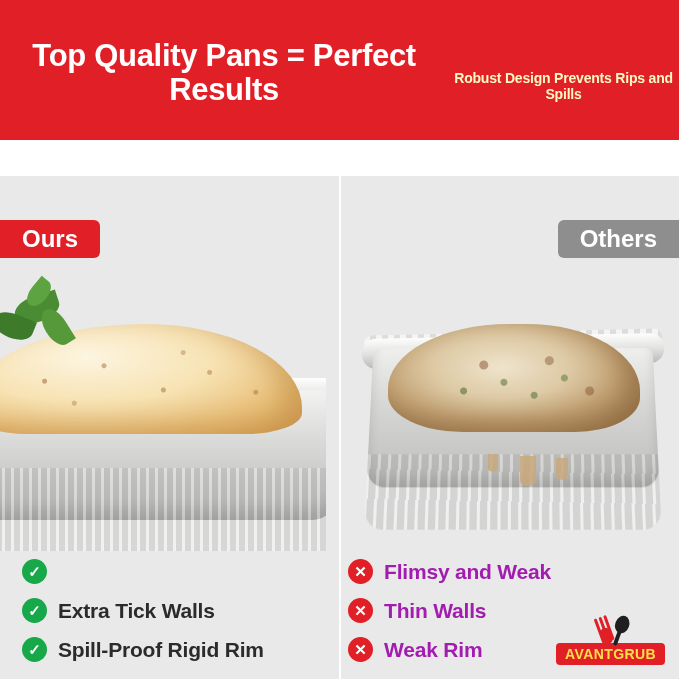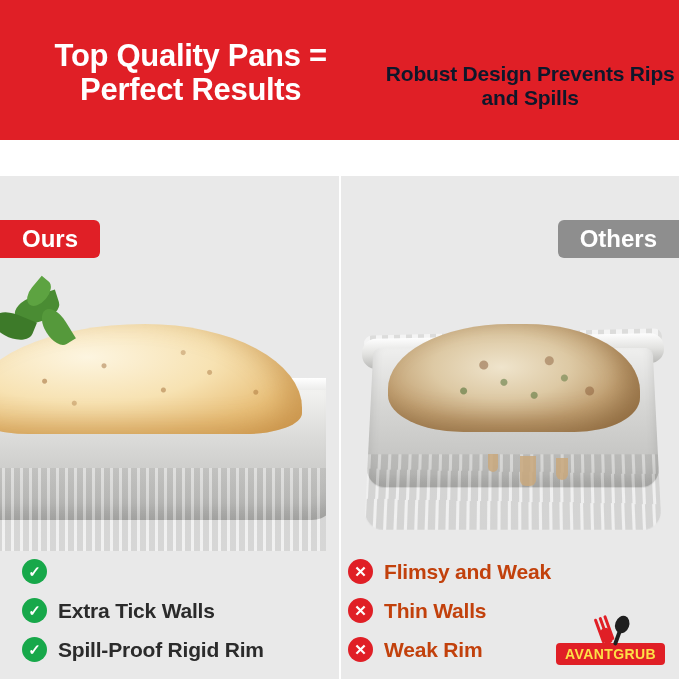--- a/index.html
+++ b/index.html
@@ -20,22 +20,22 @@
   .header-title{
     color:#ffffff;
     font-size:31px;
     font-weight:bold;
     letter-spacing:-0.3px;
     line-height:1.1;
     text-align:center;
     margin-top:6px;
   }
   .header-sub{
-    color:#0f172a;
-    font-size:21px;
+    color:#fef9c3;
+    font-size:14px;
     font-weight:bold;
     text-align:center;
     margin-top:31px;
     letter-spacing:-0.2px;
   }
 
   
   .panels{
     position:absolute;left:0;top:140px;width:679px;height:539px;
     display:flex;
@@ -196,21 +196,21 @@
     display:flex;align-items:center;justify-content:center;
     font-size:15px;color:#ffffff;font-weight:bold;
     margin-right:11px;flex:0 0 auto;
   }
   .feat-icon.check{background:#17a84a;}
   .feat-icon.cross{background:#e01f26;}
   .feat-text{
     font-size:21px;font-weight:bold;letter-spacing:-0.2px;
   }
   .feat-text.dark{color:#2b2b2b;}
-  .feat-text.gray{color:#c2410c;}
+  .feat-text.gray{color:#a21caf;}
 
   
   .logo{
     position:absolute;right:14px;bottom:14px;
     display:flex;flex-direction:column;align-items:center;
     z-index:7;
   }
   .logo-utensils{
     position:relative;width:78px;height:34px;margin-bottom:-3px;
   }

